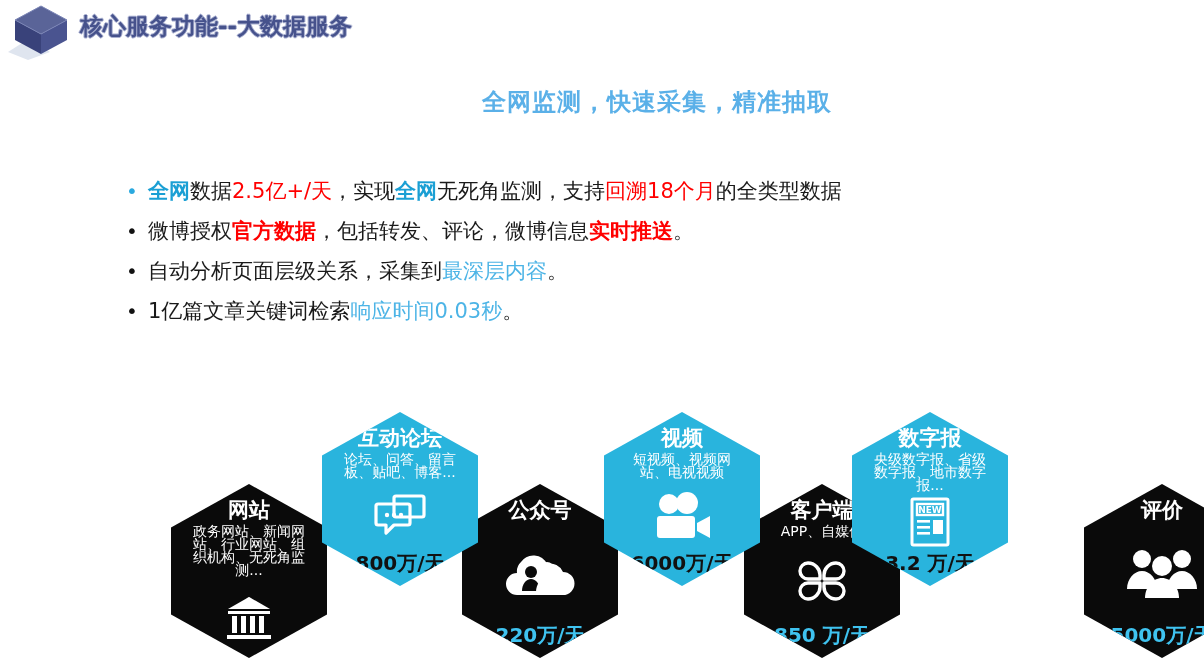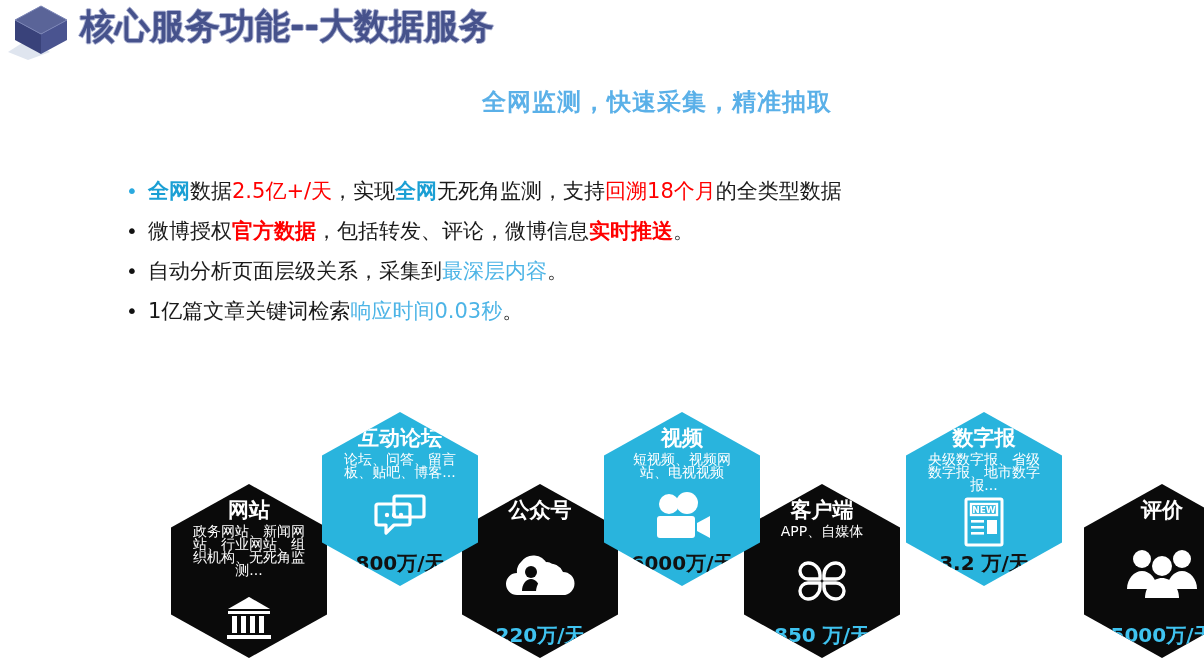--- a/index.html
+++ b/index.html
@@ -27,21 +27,21 @@
     position: absolute;
     left: 8px;
     top: 2px;
     width: 66px;
     height: 58px;
   }
   #header-title {
     position: absolute;
     left: 80px;
     top: 4px;
-    font-size: 35px;
+    font-size: 23px;
     font-weight: bold;
     color: #46528c;
     letter-spacing: 0px;
     line-height: 44px;
     white-space: nowrap;
     text-shadow:
        1px 0 0 #aab0d0,
       -1px 0 0 #aab0d0,
        0 1px 0 #aab0d0,
        0 -1px 0 #aab0d0;
@@ -274,21 +274,21 @@
         <svg width="48" height="48" viewBox="0 0 48 48">
         <path d="M22 22 H10 a8 8 0 0 1 0-16 c7 0 12 6 12 12 z" fill="none" stroke="#ffffff" stroke-width="3.4" stroke-linejoin="round"></path>
         <path d="M26 22 H38 a8 8 0 0 0 0-16 c-7 0-12 6-12 12 z" fill="none" stroke="#ffffff" stroke-width="3.4" stroke-linejoin="round"></path>
         <path d="M22 26 H10 a8 8 0 0 0 0 16 c7 0 12-6 12-12 z" fill="none" stroke="#ffffff" stroke-width="3.4" stroke-linejoin="round"></path>
         <path d="M26 26 H38 a8 8 0 0 1 0 16 c-7 0-12-6-12-12 z" fill="none" stroke="#ffffff" stroke-width="3.4" stroke-linejoin="round"></path>
       </svg>
       </div>
       <div class="spacer"></div>
       <div class="hex-value hex-bottom-pad">850 万/天</div>
     </div>
-    <div class="hex cyan" style="left: 906px; top: 12px; align-items: center;">
+    <div class="hex cyan" style="left: 852px; top: 12px; align-items: center;">
       <div class="hex-title pad-t-top">数字报</div>
       <div class="hex-sub">央级数字报、省级数字报、地市数字报...</div>
       <div class="spacer"></div>
       <div class="hex-icon">
         <svg width="40" height="50" viewBox="0 0 40 50">
         <rect x="2" y="2" width="36" height="46" rx="1.5" fill="none" stroke="#ffffff" stroke-width="3"></rect>
         <rect x="7" y="7" width="26" height="11" fill="none" stroke="#ffffff" stroke-width="2.4"></rect>
         <text x="20" y="16" font-family="DejaVu Sans, sans-serif" font-size="9" font-weight="bold" fill="#ffffff" text-anchor="middle">NEW</text>
         <rect x="7" y="23" width="13" height="2.6" fill="#ffffff"></rect>
         <rect x="7" y="29" width="13" height="2.6" fill="#ffffff"></rect>

